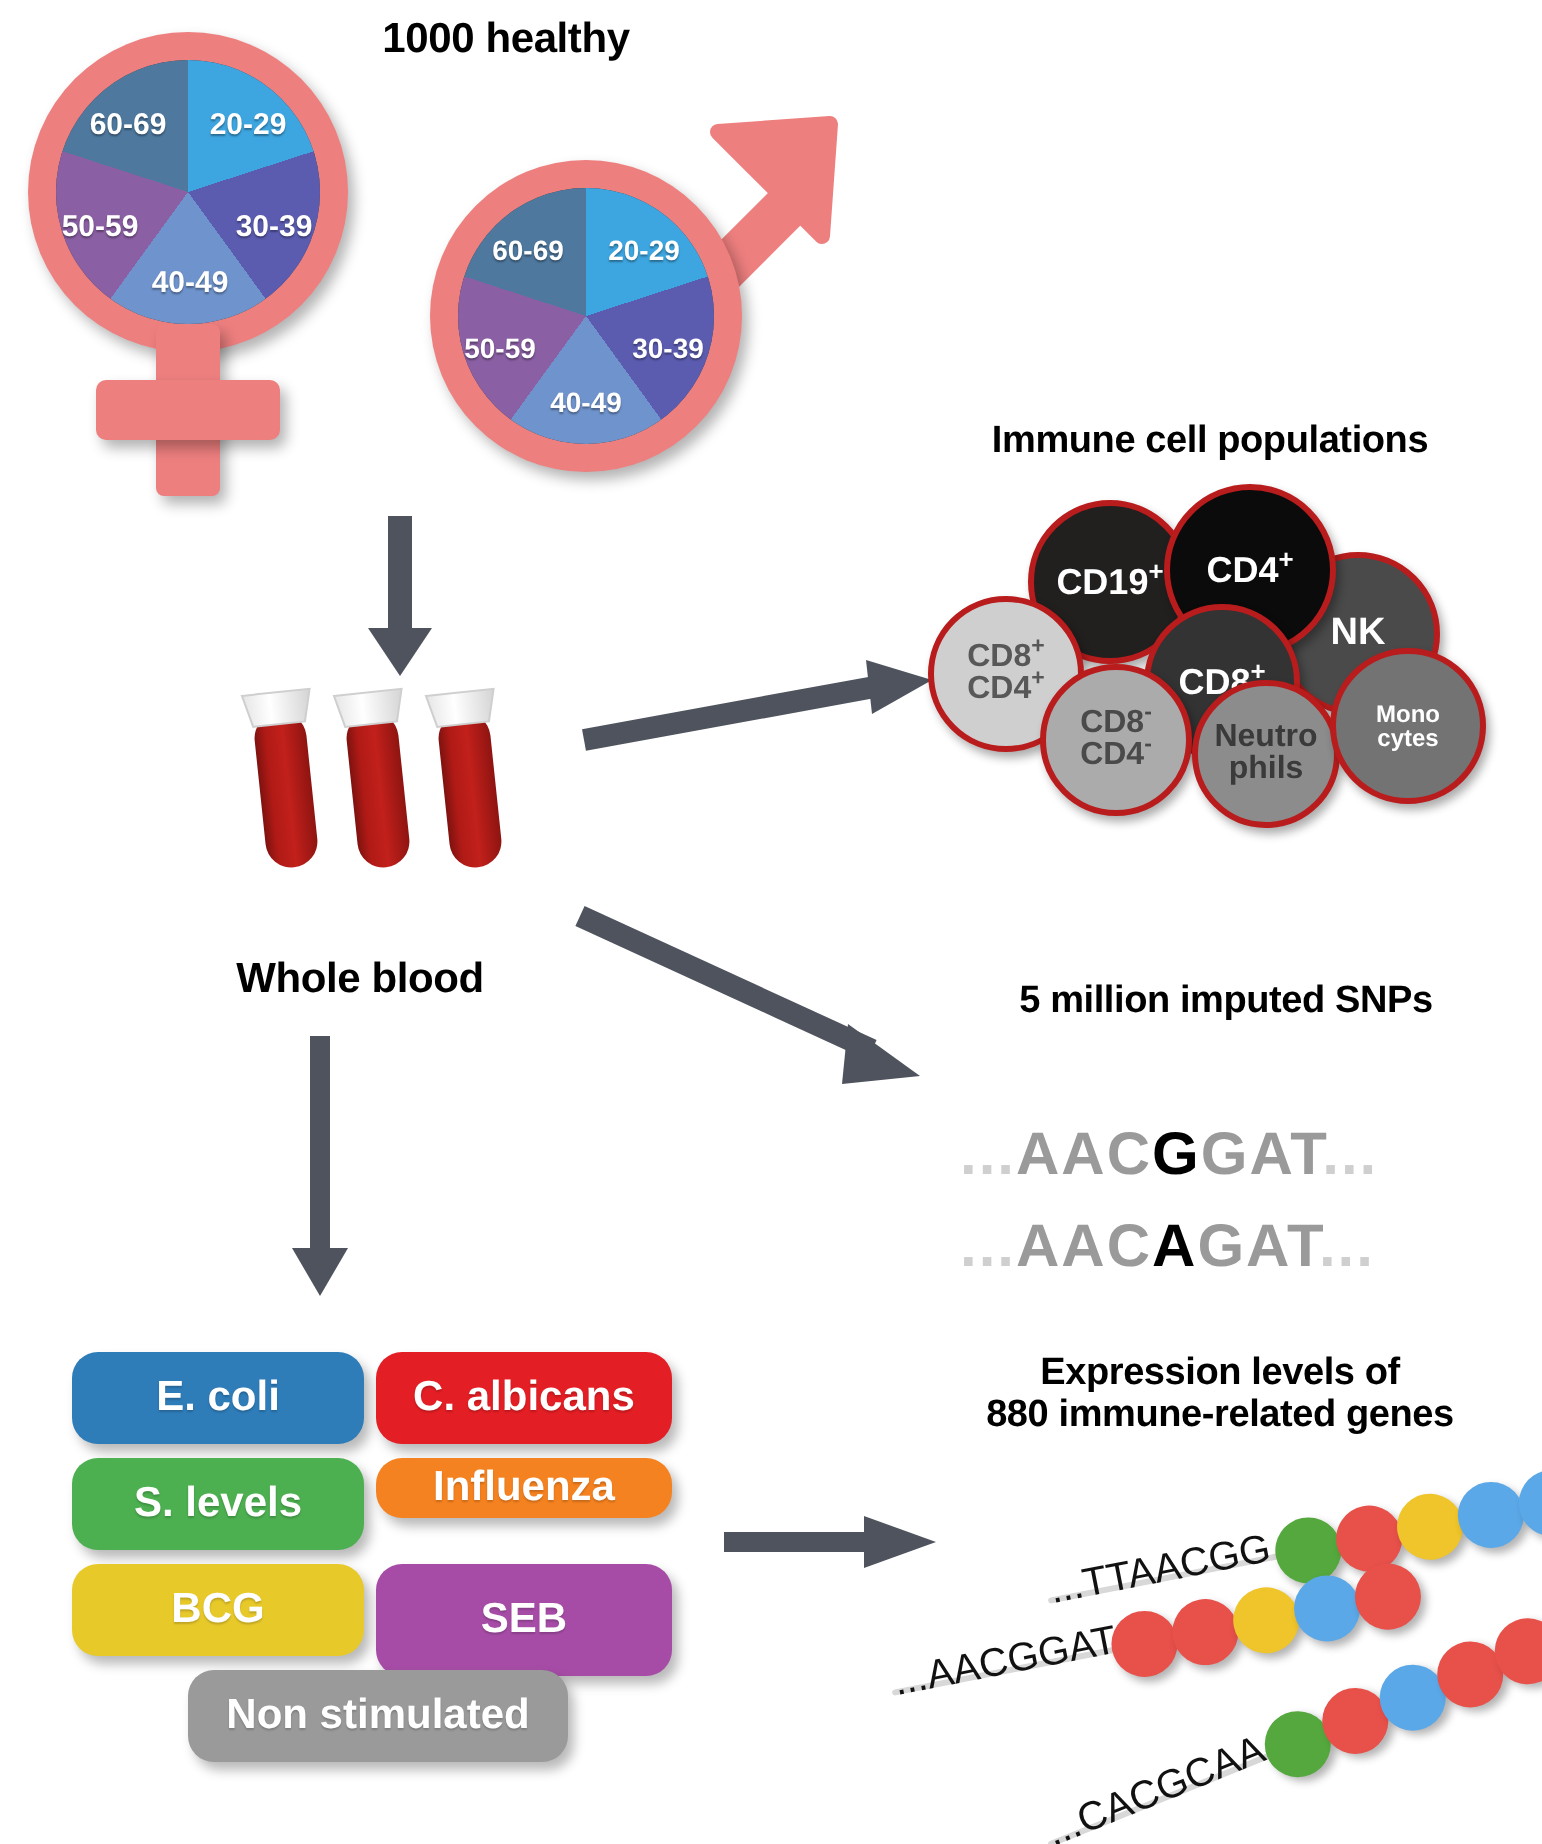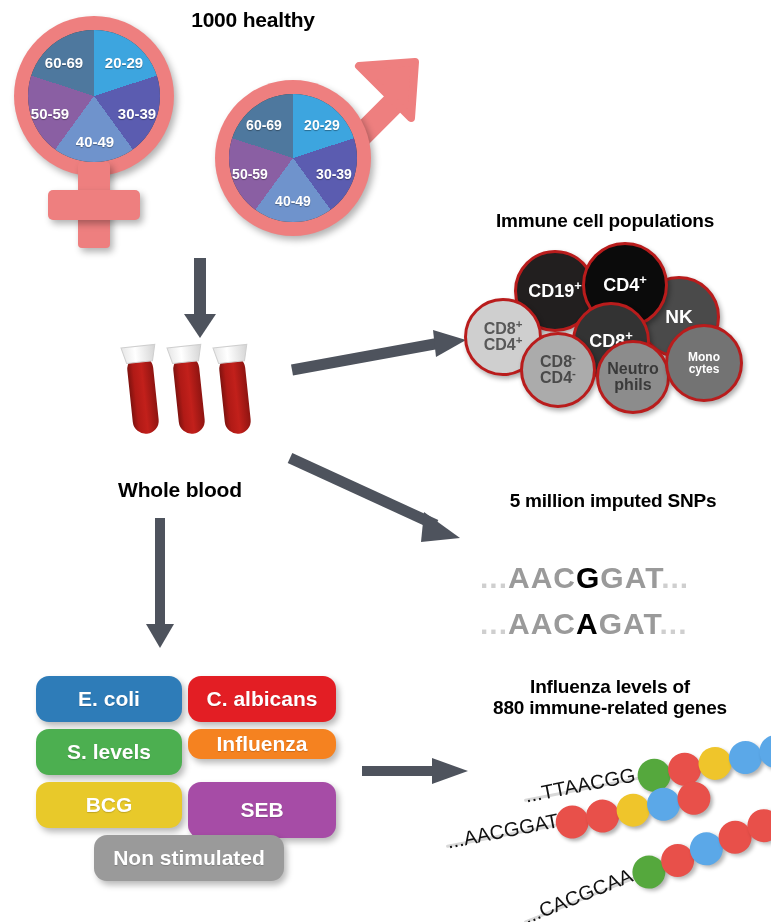--- a/index.html
+++ b/index.html
@@ -277,21 +277,21 @@
     <span>Non stimulated</span>
   </div>
 </div>
 
 <svg class="arrow-svg" style="left:362px;top:756px;" width="110" height="30" viewBox="0 0 110 30">
   <rect x="0" y="10" width="76" height="10" fill="#4E535D"></rect>
   <path d="M70,2 L106,15 L70,28 Z" fill="#4E535D"></path>
 </svg>
 
 <div class="abs heading" style="left:452px;top:676px;width:316px;font-size:19px;">
-  <div>Influenza levels of</div>
+  <div>Expression levels of</div>
   <div>880 immune-related genes</div>
 </div>
 
 <div class="abs" style="left:452px;top:730px;width:319px;height:190px;">
 
   <div class="strand" style="left:72px;top:50px;width:250px;height:40px;transform:rotate(-11deg);">
     <div class="strandline" style="left:0px;top:19px;width:120px;"></div>
     <div class="seqtxt" style="left:2px;top:5px;font-size:20px;">...TTAACGG</div>
     <div class="bead" style="left:116px;top:4px;width:33px;height:33px;background:#55A83D;"></div>
     <div class="bead" style="left:147px;top:4px;width:33px;height:33px;background:#E8504A;"></div>

